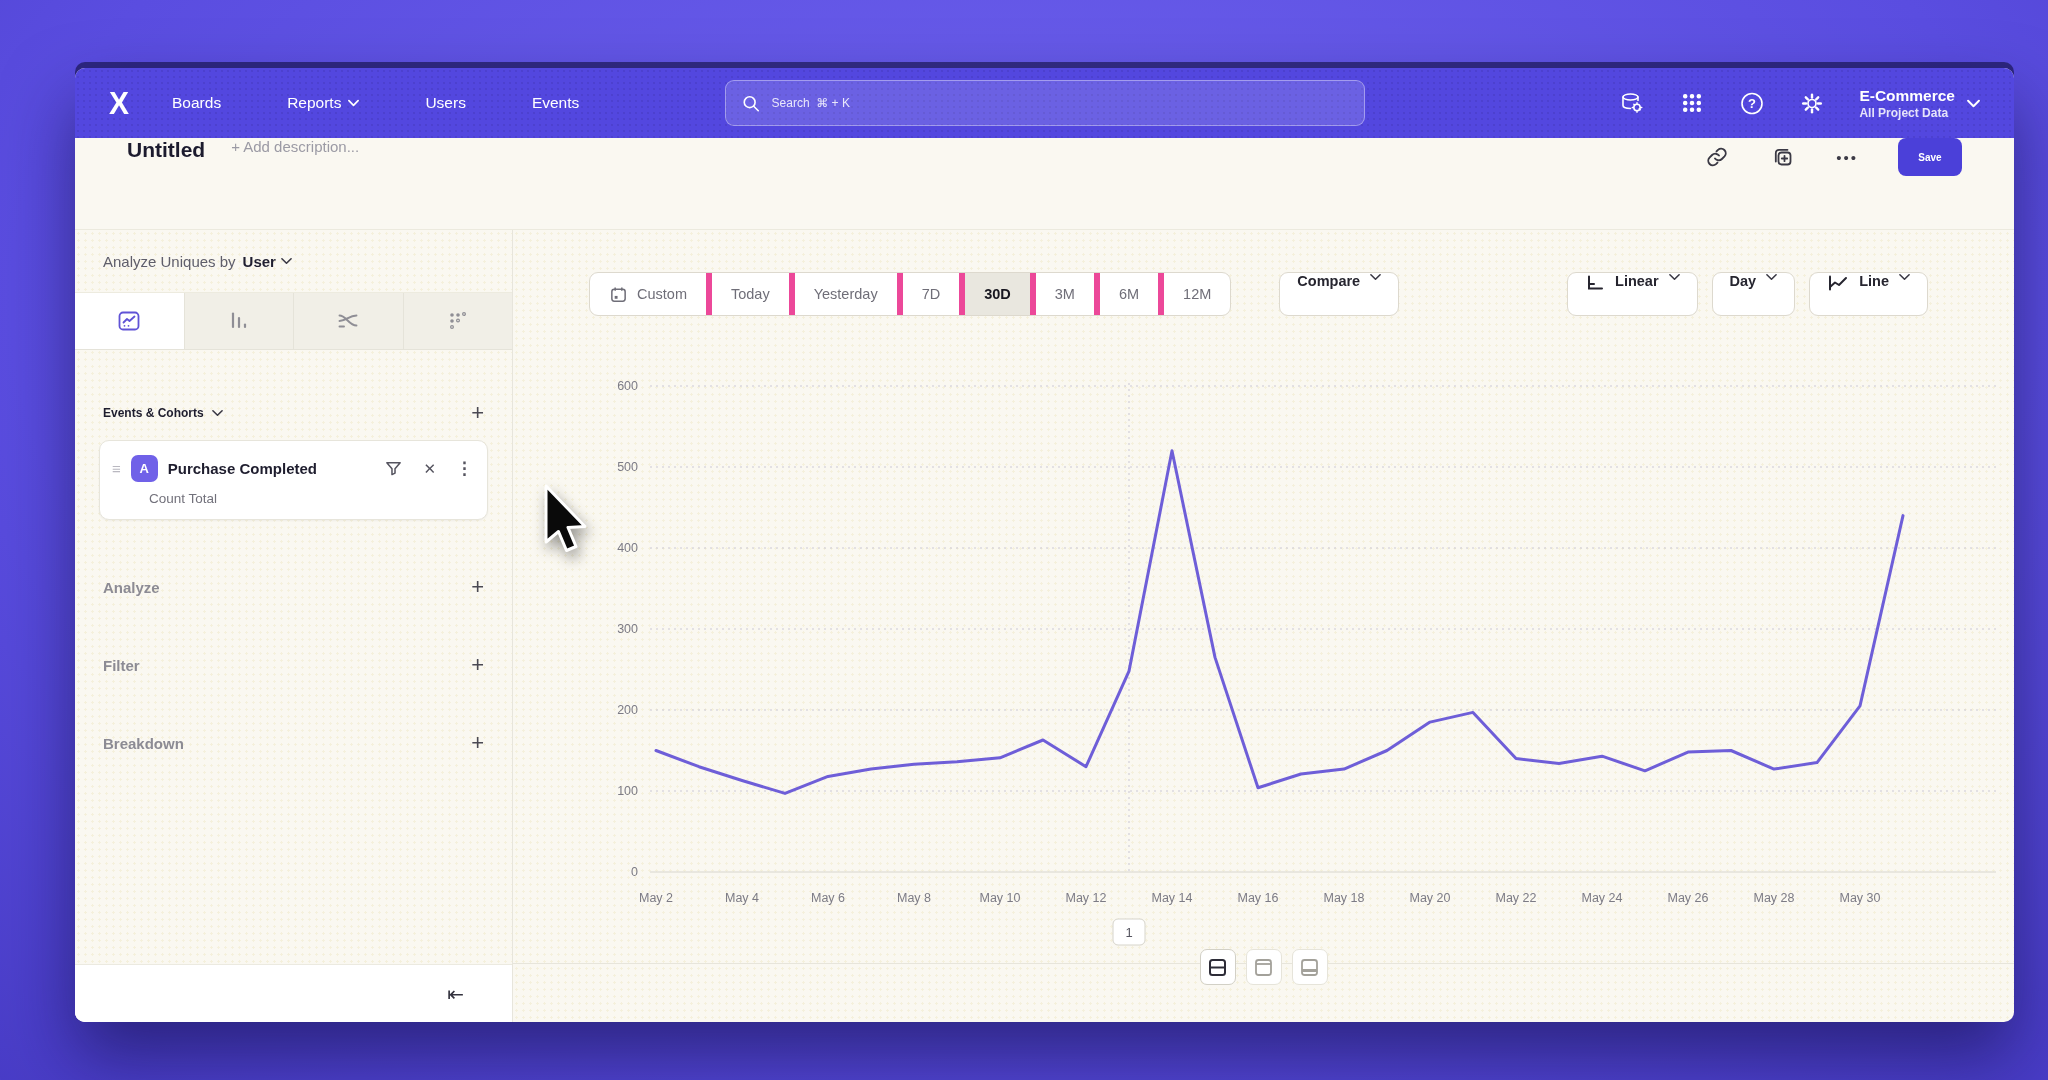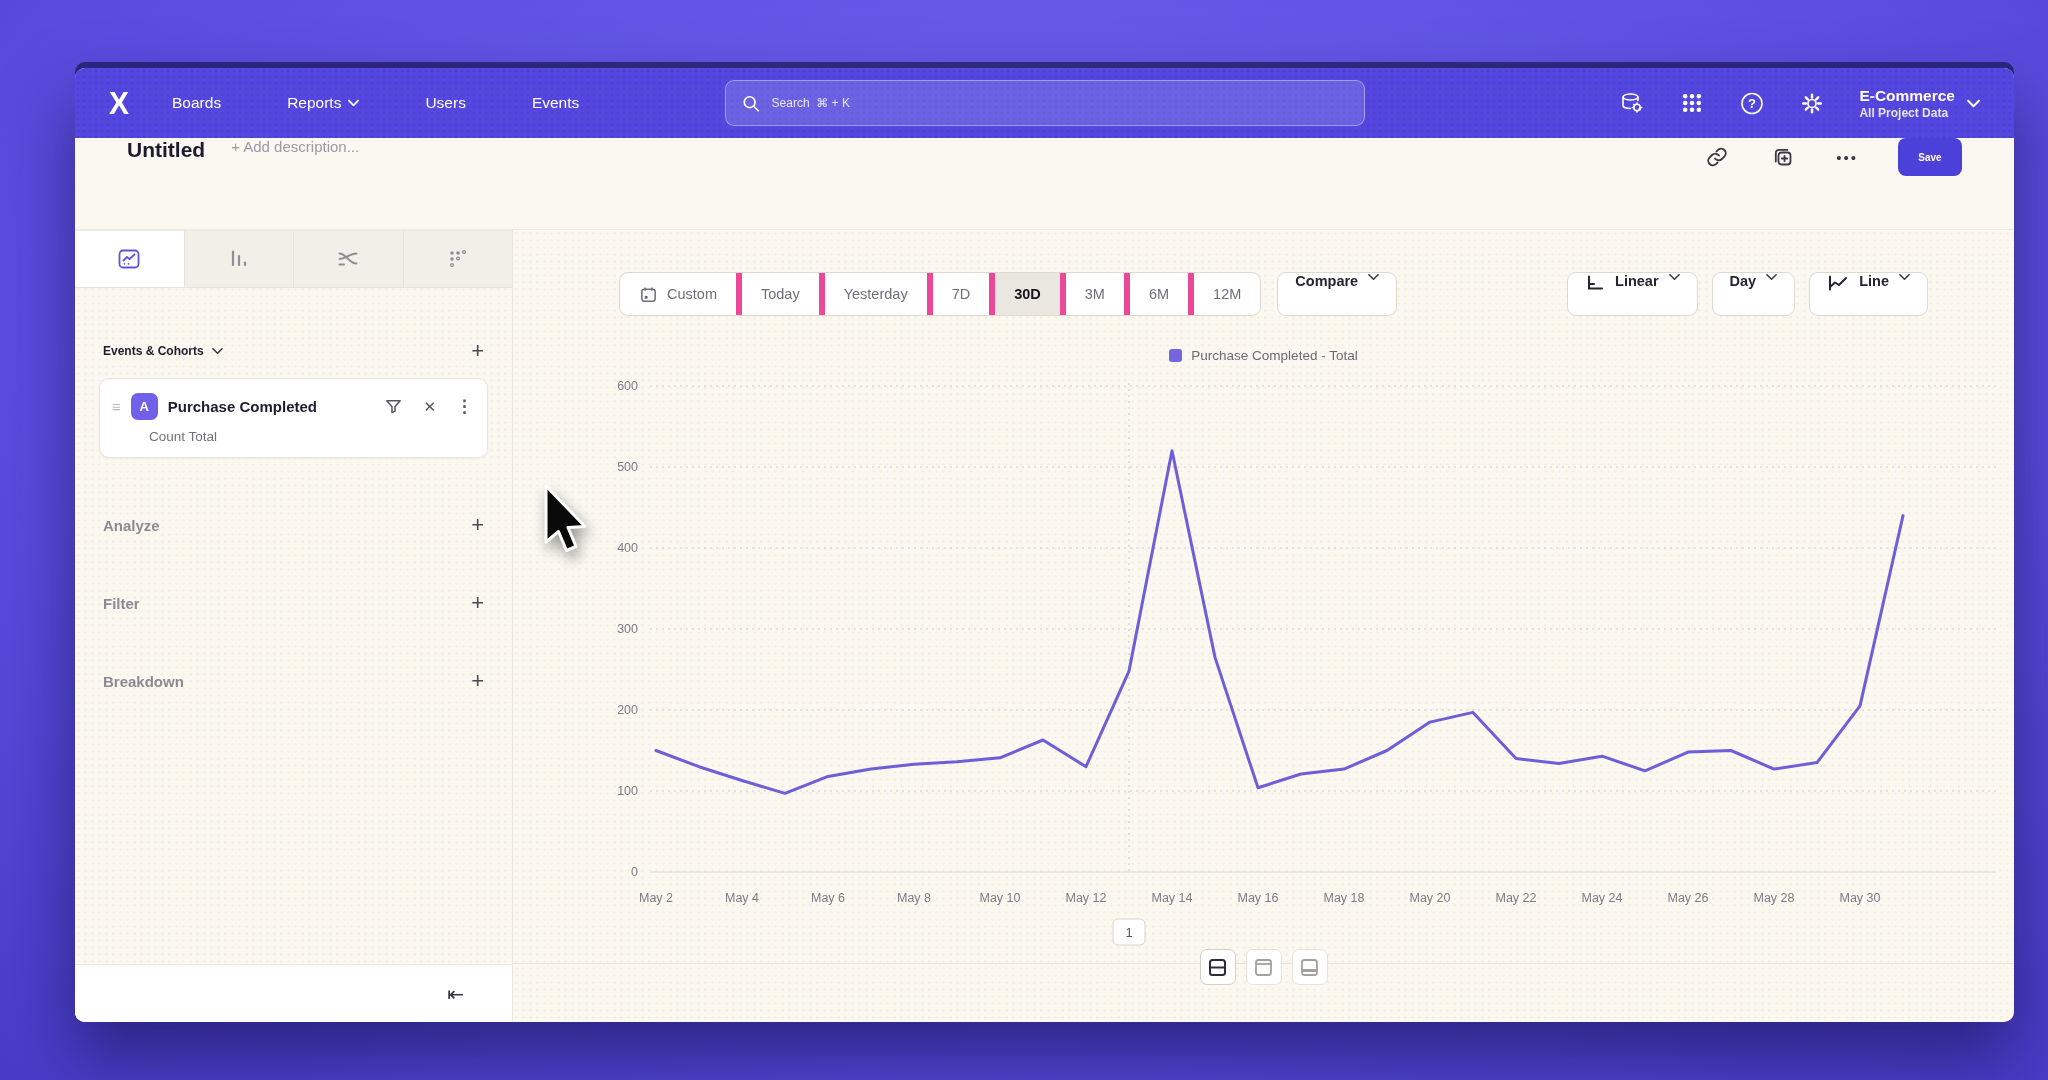--- a/index.html
+++ b/index.html
@@ -104,21 +104,21 @@
     border-top:1px solid #eceae0; display:flex; align-items:center; justify-content:flex-end; padding-right:48px;
   }
   .collapse-btn { font-size:20px; color:#33323e; cursor:pointer; }
 
   
   .main {
     flex:1; position:relative;
     background-image:radial-gradient(rgba(215,200,110,.16) 1px, transparent 1.3px);
     background-size:7px 7px;
   }
-  .toolbar { margin:42px 86px 0 106px; display:flex; align-items:center; }
+  .toolbar { margin:42px 86px 0 76px; display:flex; align-items:center;gap:32px; }
   .segmented {
     display:flex; background:#fff; border:1px solid #ddd9ce; border-radius:9px; overflow:hidden; height:44px;
   }
   .seg-cell {
     display:flex; align-items:center; gap:9px; padding:0 19px; font-size:14.5px; color:#6f6e78;
     border-left:6px solid #ec4899; cursor:pointer; white-space:nowrap;
   }
   .seg-cell:first-child { border-left:none; }
   .seg-cell.selected { background:#e9e7df; color:#17161f; font-weight:700; }
   .compare-btn, .ctl-btn {
@@ -263,20 +263,29 @@
       </div>
       <div class="ellipsis">•••</div>
       <button class="save-btn">Save</button>
     </div>
   </div>
 
   <div class="body-row">
 
     <aside class="sidebar">
 
+      <div class="analyze-row">
+        <span class="analyze-prefix">Analyze Uniques by</span>
+        <span class="analyze-value">
+          <span>User</span>
+          <svg class="icon" width="11" height="8" viewBox="0 0 12 8">
+            <polyline points="1,1.5 6,6.5 11,1.5" fill="none" stroke="#3a3944" stroke-width="1.7" stroke-linecap="round" stroke-linejoin="round"></polyline>
+          </svg>
+        </span>
+      </div>
 
       <div class="tab-strip">
         <div class="tab active">
           <svg class="icon" width="26" height="26" viewBox="0 0 26 26" fill="none" stroke="currentColor" stroke-width="1.8" stroke-linecap="round" stroke-linejoin="round">
             <rect x="3.5" y="4.5" width="19" height="17" rx="3.5"></rect>
             <polyline points="7.5,14.5 11,11 13.5,13 18.5,8.5"></polyline>
             <circle cx="8.5" cy="17.8" r="0.9" fill="currentColor" stroke="none"></circle>
             <circle cx="12.5" cy="17.8" r="0.9" fill="currentColor" stroke="none"></circle>
           </svg>
         </div>
@@ -419,24 +428,20 @@
               <polyline points="3,14 8,9.5 12,12 19,5"></polyline>
             </svg>
             <span>Line</span>
             <svg class="icon" width="11" height="8" viewBox="0 0 12 8">
               <polyline points="1,1.5 6,6.5 11,1.5" fill="none" stroke="#3a3944" stroke-width="1.7" stroke-linecap="round" stroke-linejoin="round"></polyline>
             </svg>
           </button>
         </div>
       </div>
 
-      <div class="legend">
-        <span class="legend-swatch"></span>
-        <span class="legend-label">Purchase Completed - Total</span>
-      </div>
 
       <svg class="chart-svg" id="chart" viewBox="0 0 1501 600">
           <line x1="137" y1="497" x2="1483" y2="497" stroke="#d8d6ce" stroke-width="1" stroke-dasharray="none"></line>
           <text x="125" y="501" text-anchor="end" font-size="12.5" fill="#7c7b85">0</text>
           <line x1="137" y1="416" x2="1483" y2="416" stroke="#ccc9d6" stroke-width="1" stroke-dasharray="2 4"></line>
           <text x="125" y="420" text-anchor="end" font-size="12.5" fill="#7c7b85">100</text>
           <line x1="137" y1="335" x2="1483" y2="335" stroke="#ccc9d6" stroke-width="1" stroke-dasharray="2 4"></line>
           <text x="125" y="339" text-anchor="end" font-size="12.5" fill="#7c7b85">200</text>
           <line x1="137" y1="253.99999999999997" x2="1483" y2="253.99999999999997" stroke="#ccc9d6" stroke-width="1" stroke-dasharray="2 4"></line>
           <text x="125" y="258" text-anchor="end" font-size="12.5" fill="#7c7b85">300</text>

